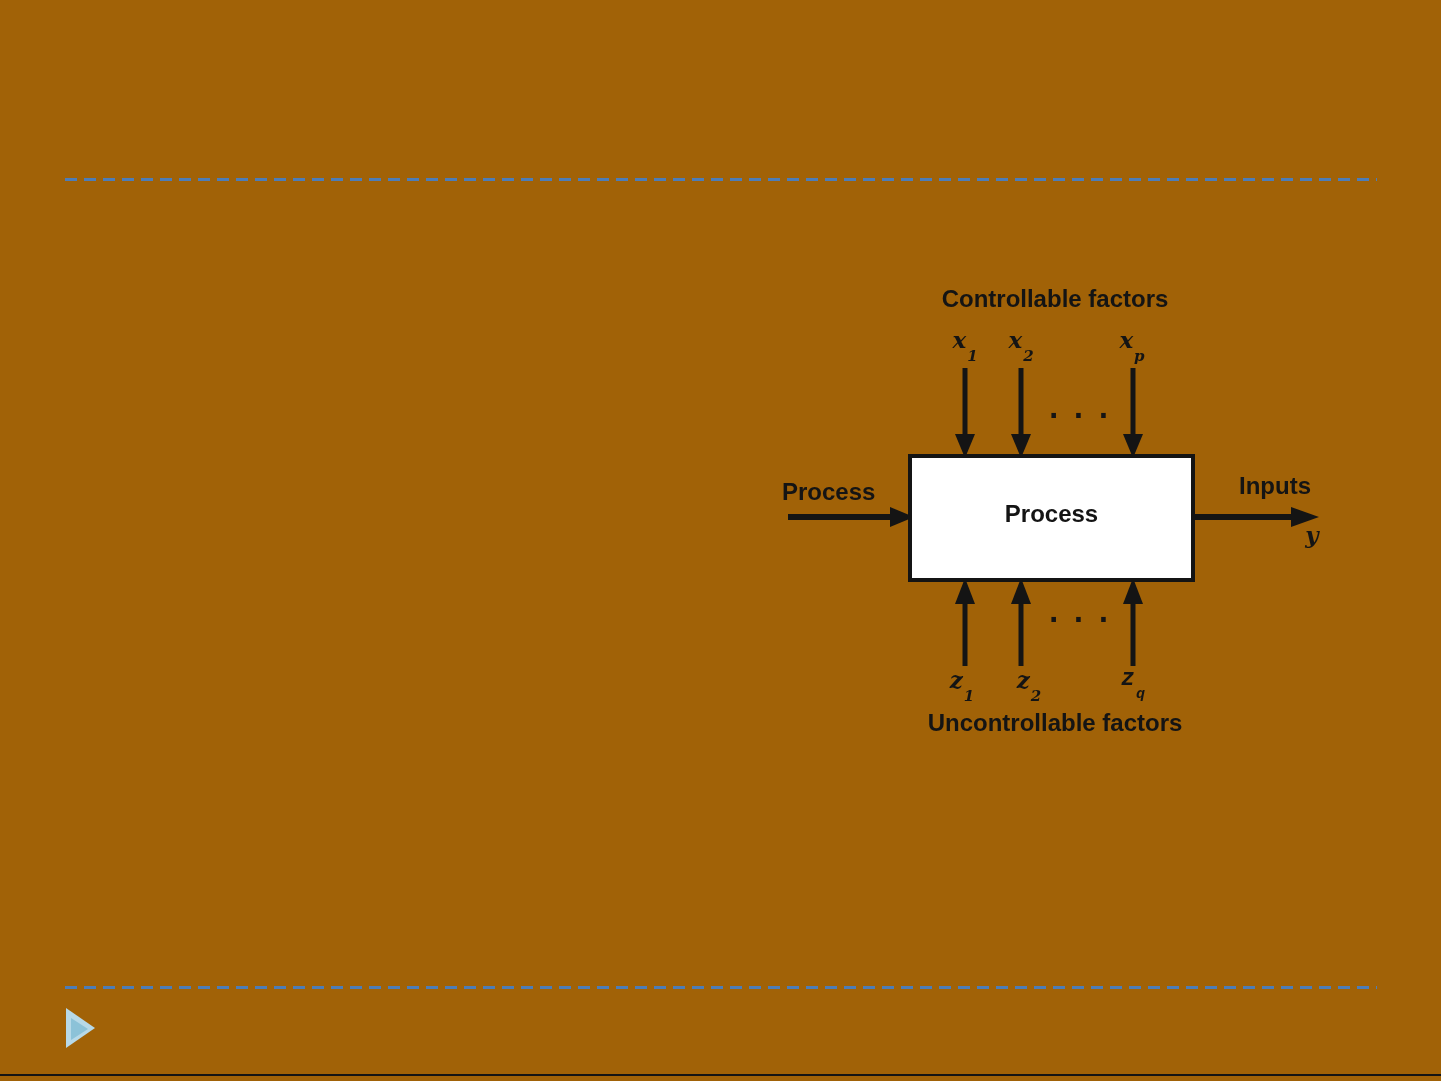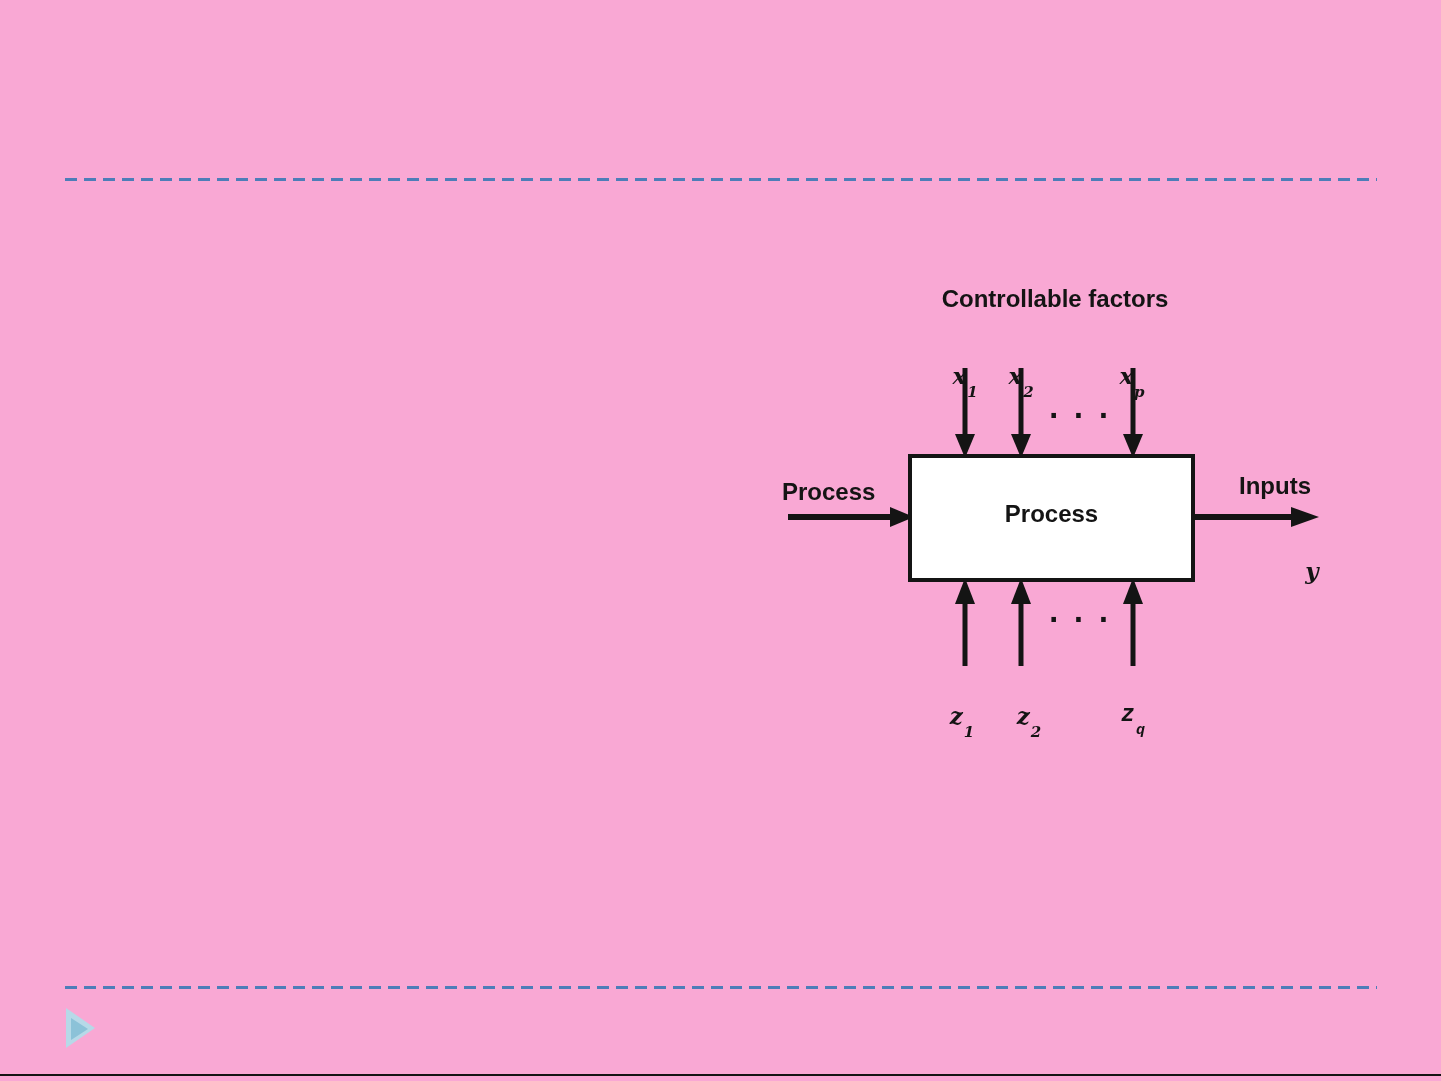--- a/index.html
+++ b/index.html
@@ -5,21 +5,21 @@
   :root{
     --divider-color:#4d7db8;
     --ink:#141414;
     --tri-outer:#b7d9e8;
     --tri-inner:#8cc2d8;
     --footer-line:#141414;
   }
   html,body{margin:0;padding:0;}
   body{width:1441px;height:1081px;background:#ffffff;overflow:hidden;}
   .slide{
-    position:relative;width:1441px;height:1081px;background:#f9a8d4;
+    position:relative;width:1441px;height:1081px;background:#a16207;
     font-family:"Liberation Sans",sans-serif;
   }
   .divider{
     position:absolute;left:65px;width:1312px;height:3px;
     background:repeating-linear-gradient(90deg,var(--divider-color) 0 12px,transparent 12px 19px);
   }
   .divider-top{top:178px;}
   .divider-bottom{top:986px;}
   .footer-line{
     position:absolute;left:0;top:1074px;width:1441px;height:2px;
@@ -43,21 +43,21 @@
   .ink-fill{fill:var(--ink);}
   .process-rect{fill:#ffffff;stroke:var(--ink);}
   .d-label{
     position:absolute;color:var(--ink);font-weight:700;font-size:24px;line-height:1.1;
     white-space:nowrap;
   }
   .d-title{text-align:center;}
   .var-label{
     position:absolute;color:var(--ink);
     font-family:"DejaVu Serif",serif;font-style:italic;font-weight:700;
-    font-size:23px;text-align:center;width:60px;line-height:1;margin-top:36px;
+    font-size:23px;text-align:center;width:60px;line-height:1;
   }
   .var-label sub{
     font-size:15px;line-height:0;position:relative;bottom:-7px;margin-left:1px;
   }
   .dots{
     position:absolute;color:var(--ink);font-family:"DejaVu Sans",sans-serif;
     font-weight:900;font-size:26px;line-height:26px;letter-spacing:3px;
     width:80px;text-align:center;
   }
 </style>
@@ -126,20 +126,21 @@
     <div class="d-label d-title" style="left:455px;top:193px;width:100px;">Inputs</div>
 
     <div class="var-label" style="left:527px;top:243px;width:30px;">y</div>
 
     <div class="dots" style="left:270px;top:320px;">. . .</div>
 
     <div class="var-label" style="left:162px;top:388px;"><span>z</span><sub>1</sub></div>
     <div class="var-label" style="left:229px;top:388px;"><span>z</span><sub>2</sub></div>
     <div class="var-label" style="left:333px;top:388px;font-family:Liberation Mono, monospace;"><span>z</span><sub>q</sub></div>
 
+    <div class="d-label d-title" style="left:105px;top:430px;width:360px;">Uncontrollable factors</div>
   </div>
 
   <div class="divider divider-bottom"></div>
 
   <div>
     <div class="play-tri-outer"></div>
     <div class="play-tri-inner"></div>
   </div>
 
   <div class="footer-line"></div>

